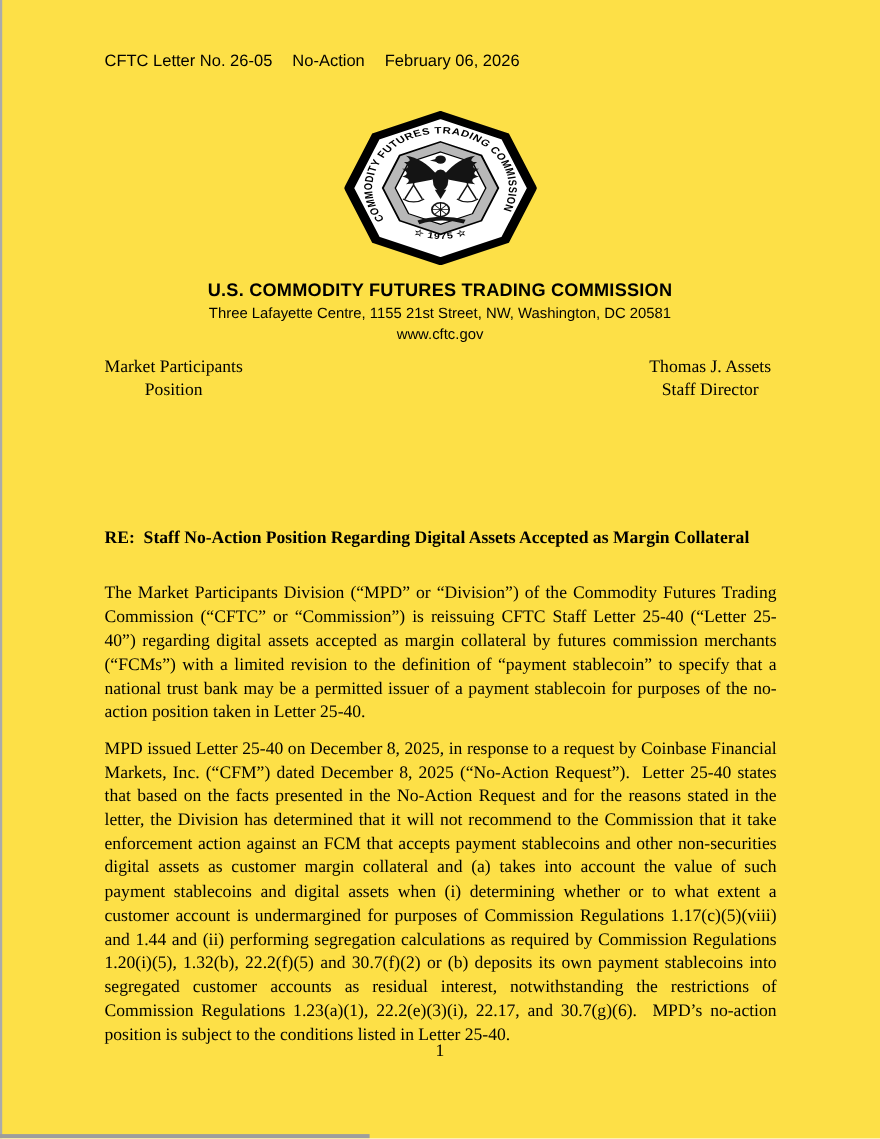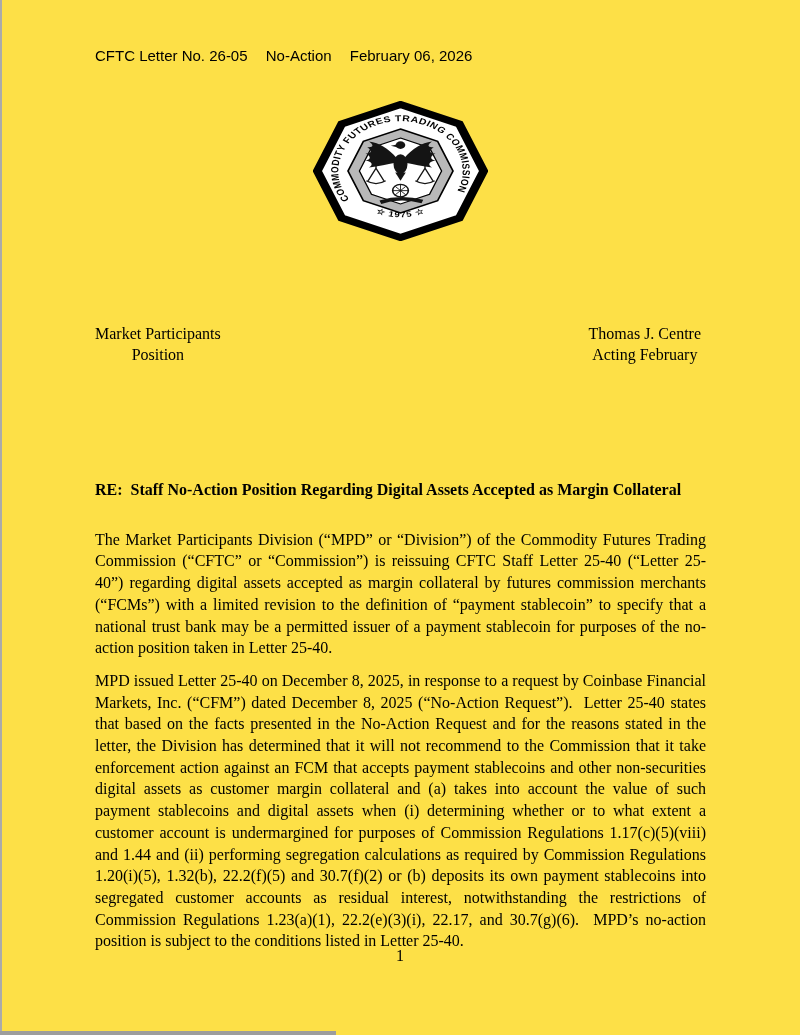--- a/index.html
+++ b/index.html
@@ -169,29 +169,34 @@
 
       <g stroke="#141414" fill="#ffffff">
         <circle cx="100" cy="128" r="9" stroke-width="1.8"></circle>
         <path d="M100 119 V137 M91 128 H109 M94 122 L106 134 M106 122 L94 134" stroke-width="1.1"></path>
       </g>
 
       <path d="M76 142 Q 100 133 126 141 L124 146 Q 100 138 78 147 Z" fill="#141414"></path>
     </svg>
   </div>
 
+  <div class="org-header">
+    <div class="org-name">U.S. COMMODITY FUTURES TRADING COMMISSION</div>
+    <div class="org-address">Three Lafayette Centre, 1155 21st Street, NW, Washington, DC 20581</div>
+    <div class="org-site">www.cftc.gov</div>
+  </div>
 
   <div class="byline">
     <div class="byline-left">
       <div>Market Participants</div>
       <div>Position</div>
     </div>
     <div class="byline-right">
-      <div>Thomas J. Centre</div>
-      <div>Acting February</div>
+      <div>Thomas J. Assets</div>
+      <div>Staff Director</div>
     </div>
   </div>
 
   <div class="doc-body">
     <div class="re-line">RE:  Staff No-Action Position Regarding Digital Assets Accepted as Margin Collateral</div>
     <p>The Market Participants Division (“MPD” or “Division”) of the Commodity Futures Trading Commission (“CFTC” or “Commission”) is reissuing CFTC Staff Letter 25-40 (“Letter 25-40”) regarding digital assets accepted as margin collateral by futures commission merchants (“FCMs”) with a limited revision to the definition of “payment stablecoin” to specify that a national trust bank may be a permitted issuer of a payment stablecoin for purposes of the no-action position taken in Letter 25-40.</p>
     <p>MPD issued Letter 25-40 on December 8, 2025, in response to a request by Coinbase Financial Markets, Inc. (“CFM”) dated December 8, 2025 (“No-Action Request”).  Letter 25-40 states that based on the facts presented in the No-Action Request and for the reasons stated in the letter, the Division has determined that it will not recommend to the Commission that it take enforcement action against an FCM that accepts payment stablecoins and other non-securities digital assets as customer margin collateral and (a) takes into account the value of such payment stablecoins and digital assets when (i) determining whether or to what extent a customer account is undermargined for purposes of Commission Regulations 1.17(c)(5)(viii) and 1.44 and (ii) performing segregation calculations as required by Commission Regulations 1.20(i)(5), 1.32(b), 22.2(f)(5) and 30.7(f)(2) or (b) deposits its own payment stablecoins into segregated customer accounts as residual interest, notwithstanding the restrictions of Commission Regulations 1.23(a)(1), 22.2(e)(3)(i), 22.17, and 30.7(g)(6).  MPD’s no-action position is subject to the conditions listed in Letter 25-40.</p>
   </div>
 
   <div class="page-number">1</div>

